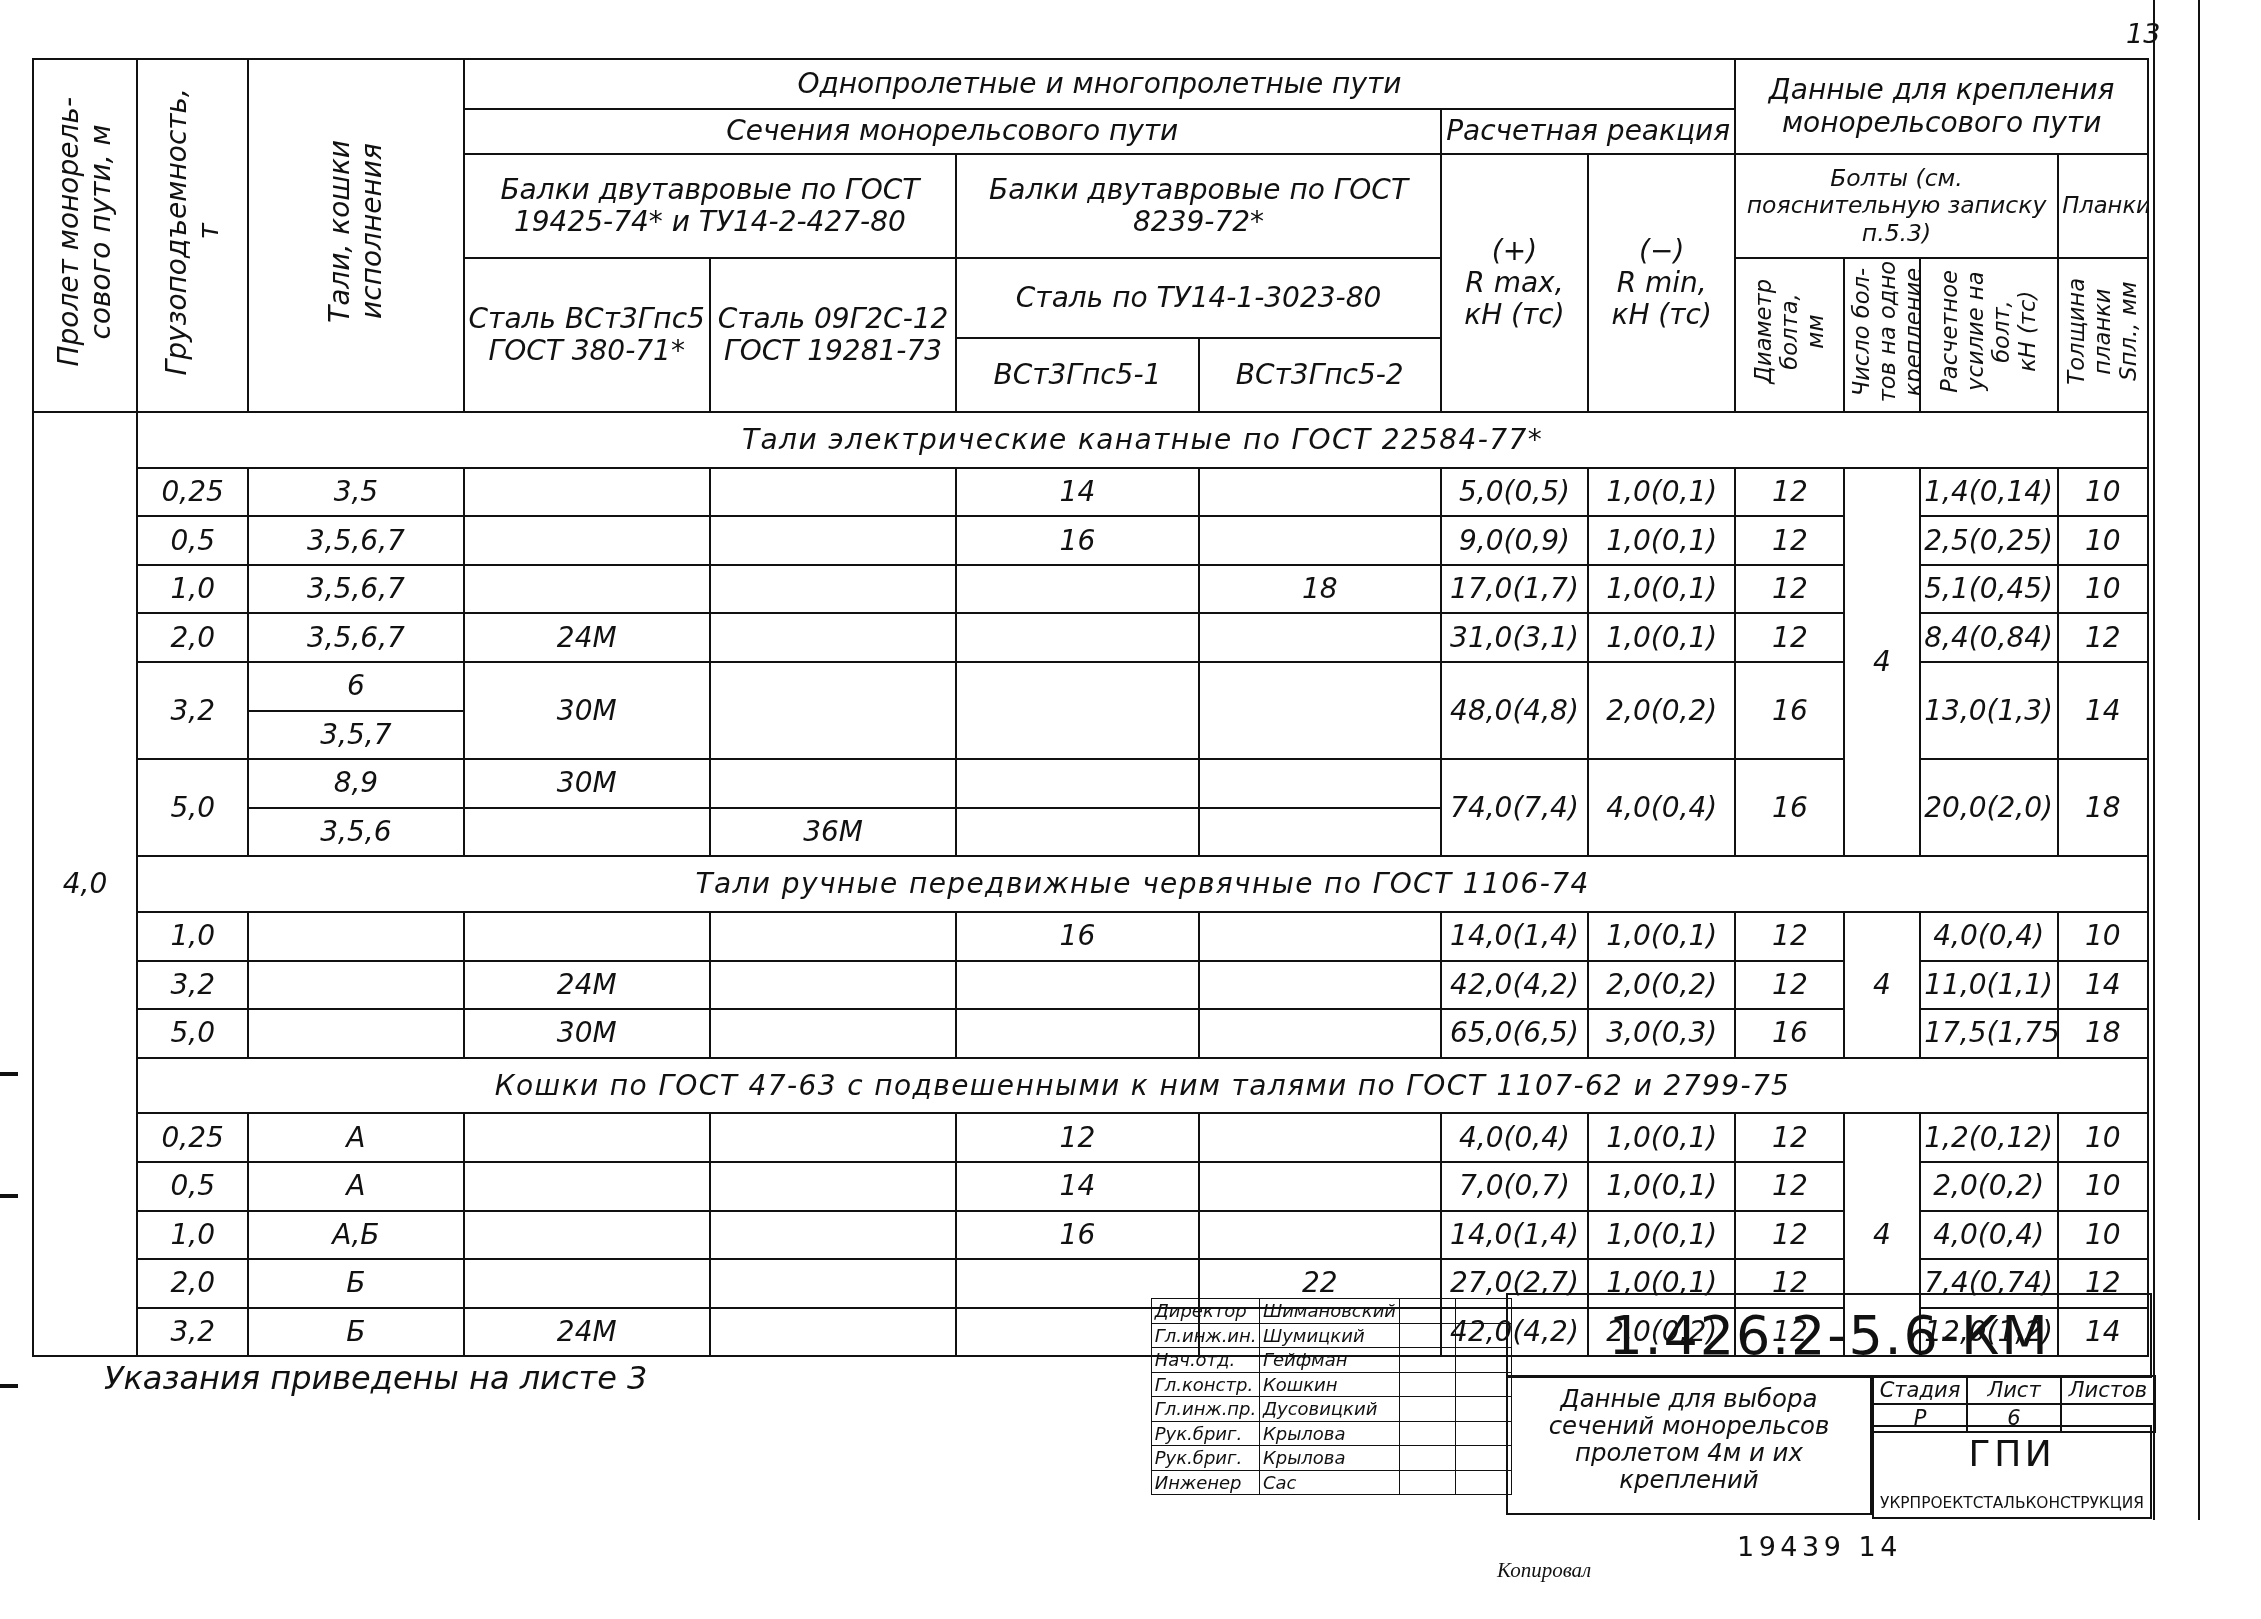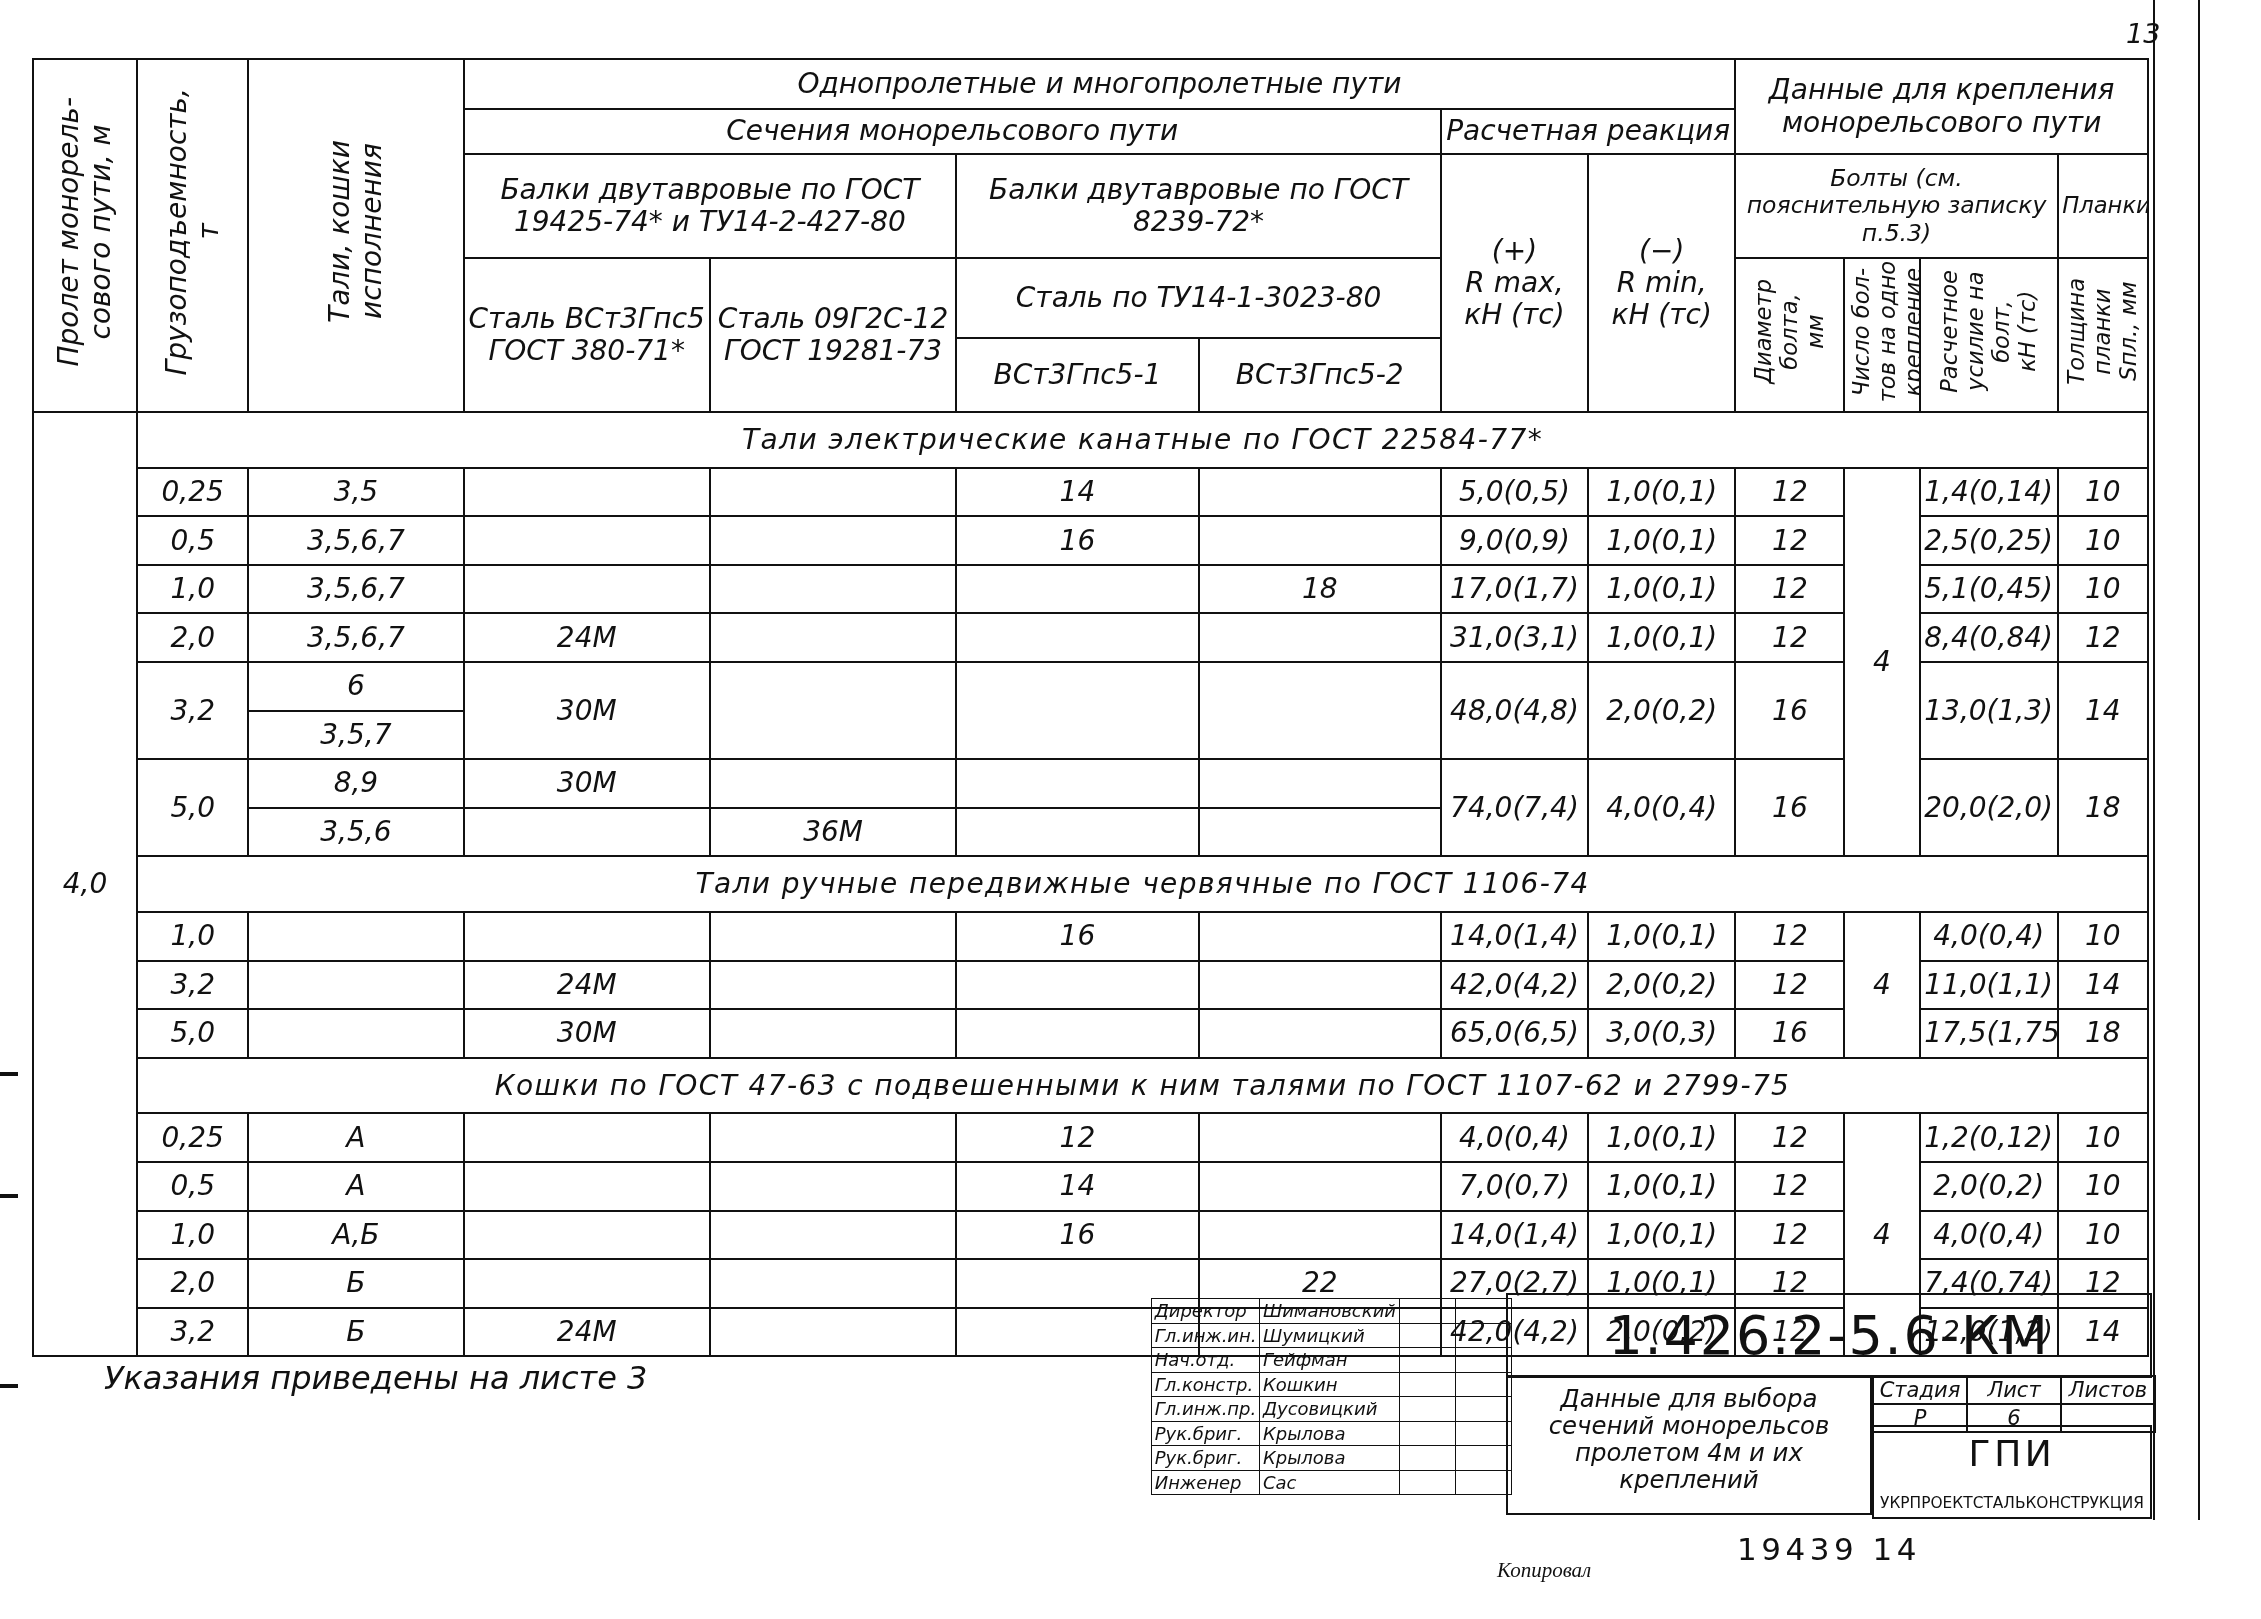--- a/index.html
+++ b/index.html
@@ -20,21 +20,21 @@
   .tb td{border:1.8px solid #111;font-style:italic;font-size:18px;padding:0 2.7px;white-space:nowrap;height:23.5px;}
   .code{position:absolute;left:1506px;top:1293px;width:642px;height:81px;border:2.3px solid #111;
         display:flex;align-items:center;justify-content:center;font-size:54px;letter-spacing:1.8px;}
   .title{position:absolute;left:1506px;top:1375px;width:366px;height:140px;border:2.3px solid #111;
         font-style:italic;font-size:24.4px;text-align:center;line-height:1.1;padding-top:9px;box-sizing:border-box;white-space:pre-line;}
   .stage{position:absolute;left:1872px;top:1375px;border-collapse:collapse;}
   .stage td{border:2.3px solid #111;font-style:italic;font-size:21px;text-align:center;width:90px;height:23.5px;}
   .org{position:absolute;left:1872px;top:1425px;width:276px;height:90px;border:2.3px solid #111;text-align:center;}
   .org .big{font-size:36px;letter-spacing:3.6px;margin-top:6.3px;}
   .org .small{font-size:15.4px;letter-spacing:0;margin-top:20px;}
-  .inv{position:absolute;left:1737px;top:1531px;font-size:31px;letter-spacing:4.5px;}
+  .inv{position:absolute;left:1737px;top:1531px;font-size:27px;letter-spacing:4.5px;}
   .copy{position:absolute;left:1497px;top:1558px;font-size:21px;font-style:italic;font-family:Liberation Serif, serif;}
   .corner{position:absolute;left:2126px;top:18px;font-size:27px;font-style:italic;}
   .frame-r{position:absolute;left:2153px;top:0;width:0;height:1520px;border-left:2.7px solid #111;}
   .frame-r2{position:absolute;left:2198px;top:0;width:0;height:1520px;border-left:2.3px solid #111;}
   .tick{position:absolute;left:0;width:18px;height:3.6px;background:#111;}
 </style>
 </head>
 <body>
 
 <div class="corner">13</div>

